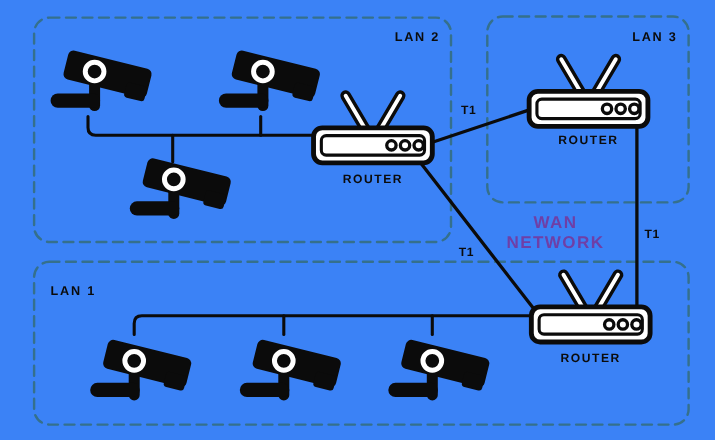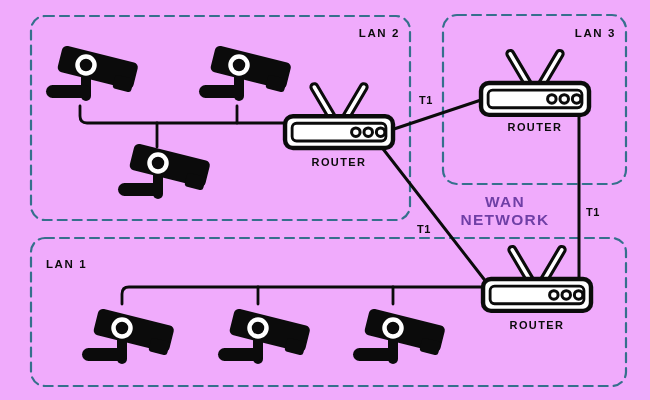--- a/index.html
+++ b/index.html
@@ -1,16 +1,16 @@
 <!DOCTYPE html>
 <html><head>
 <meta charset="utf-8">
 <style>
   html,body { margin:0; padding:0; background:#ffffff; }
-  .canvas { width:650px; height:400px; position:relative; background:#f0abfc; overflow:hidden; }
+  .canvas { width:650px; height:400px; position:relative; background:#3b82f6; overflow:hidden; }
   svg { display:block; }
   .lan-label    { font-family:"Liberation Sans",sans-serif; font-weight:700; font-size:11.5px; letter-spacing:1.6px; fill:#0b0b0b; }
   .router-label { font-family:"Liberation Sans",sans-serif; font-weight:700; font-size:11px;  letter-spacing:1.4px; fill:#0b0b0b; }
   .t1-label     { font-family:"Liberation Sans",sans-serif; font-weight:700; font-size:11px;  letter-spacing:0.5px; fill:#0b0b0b; }
   .wan-label    { font-family:"Liberation Sans",sans-serif; font-weight:800; font-size:15.5px; letter-spacing:1.3px; }
 </style>
 </head>
 <body>
 
 <div class="canvas">

